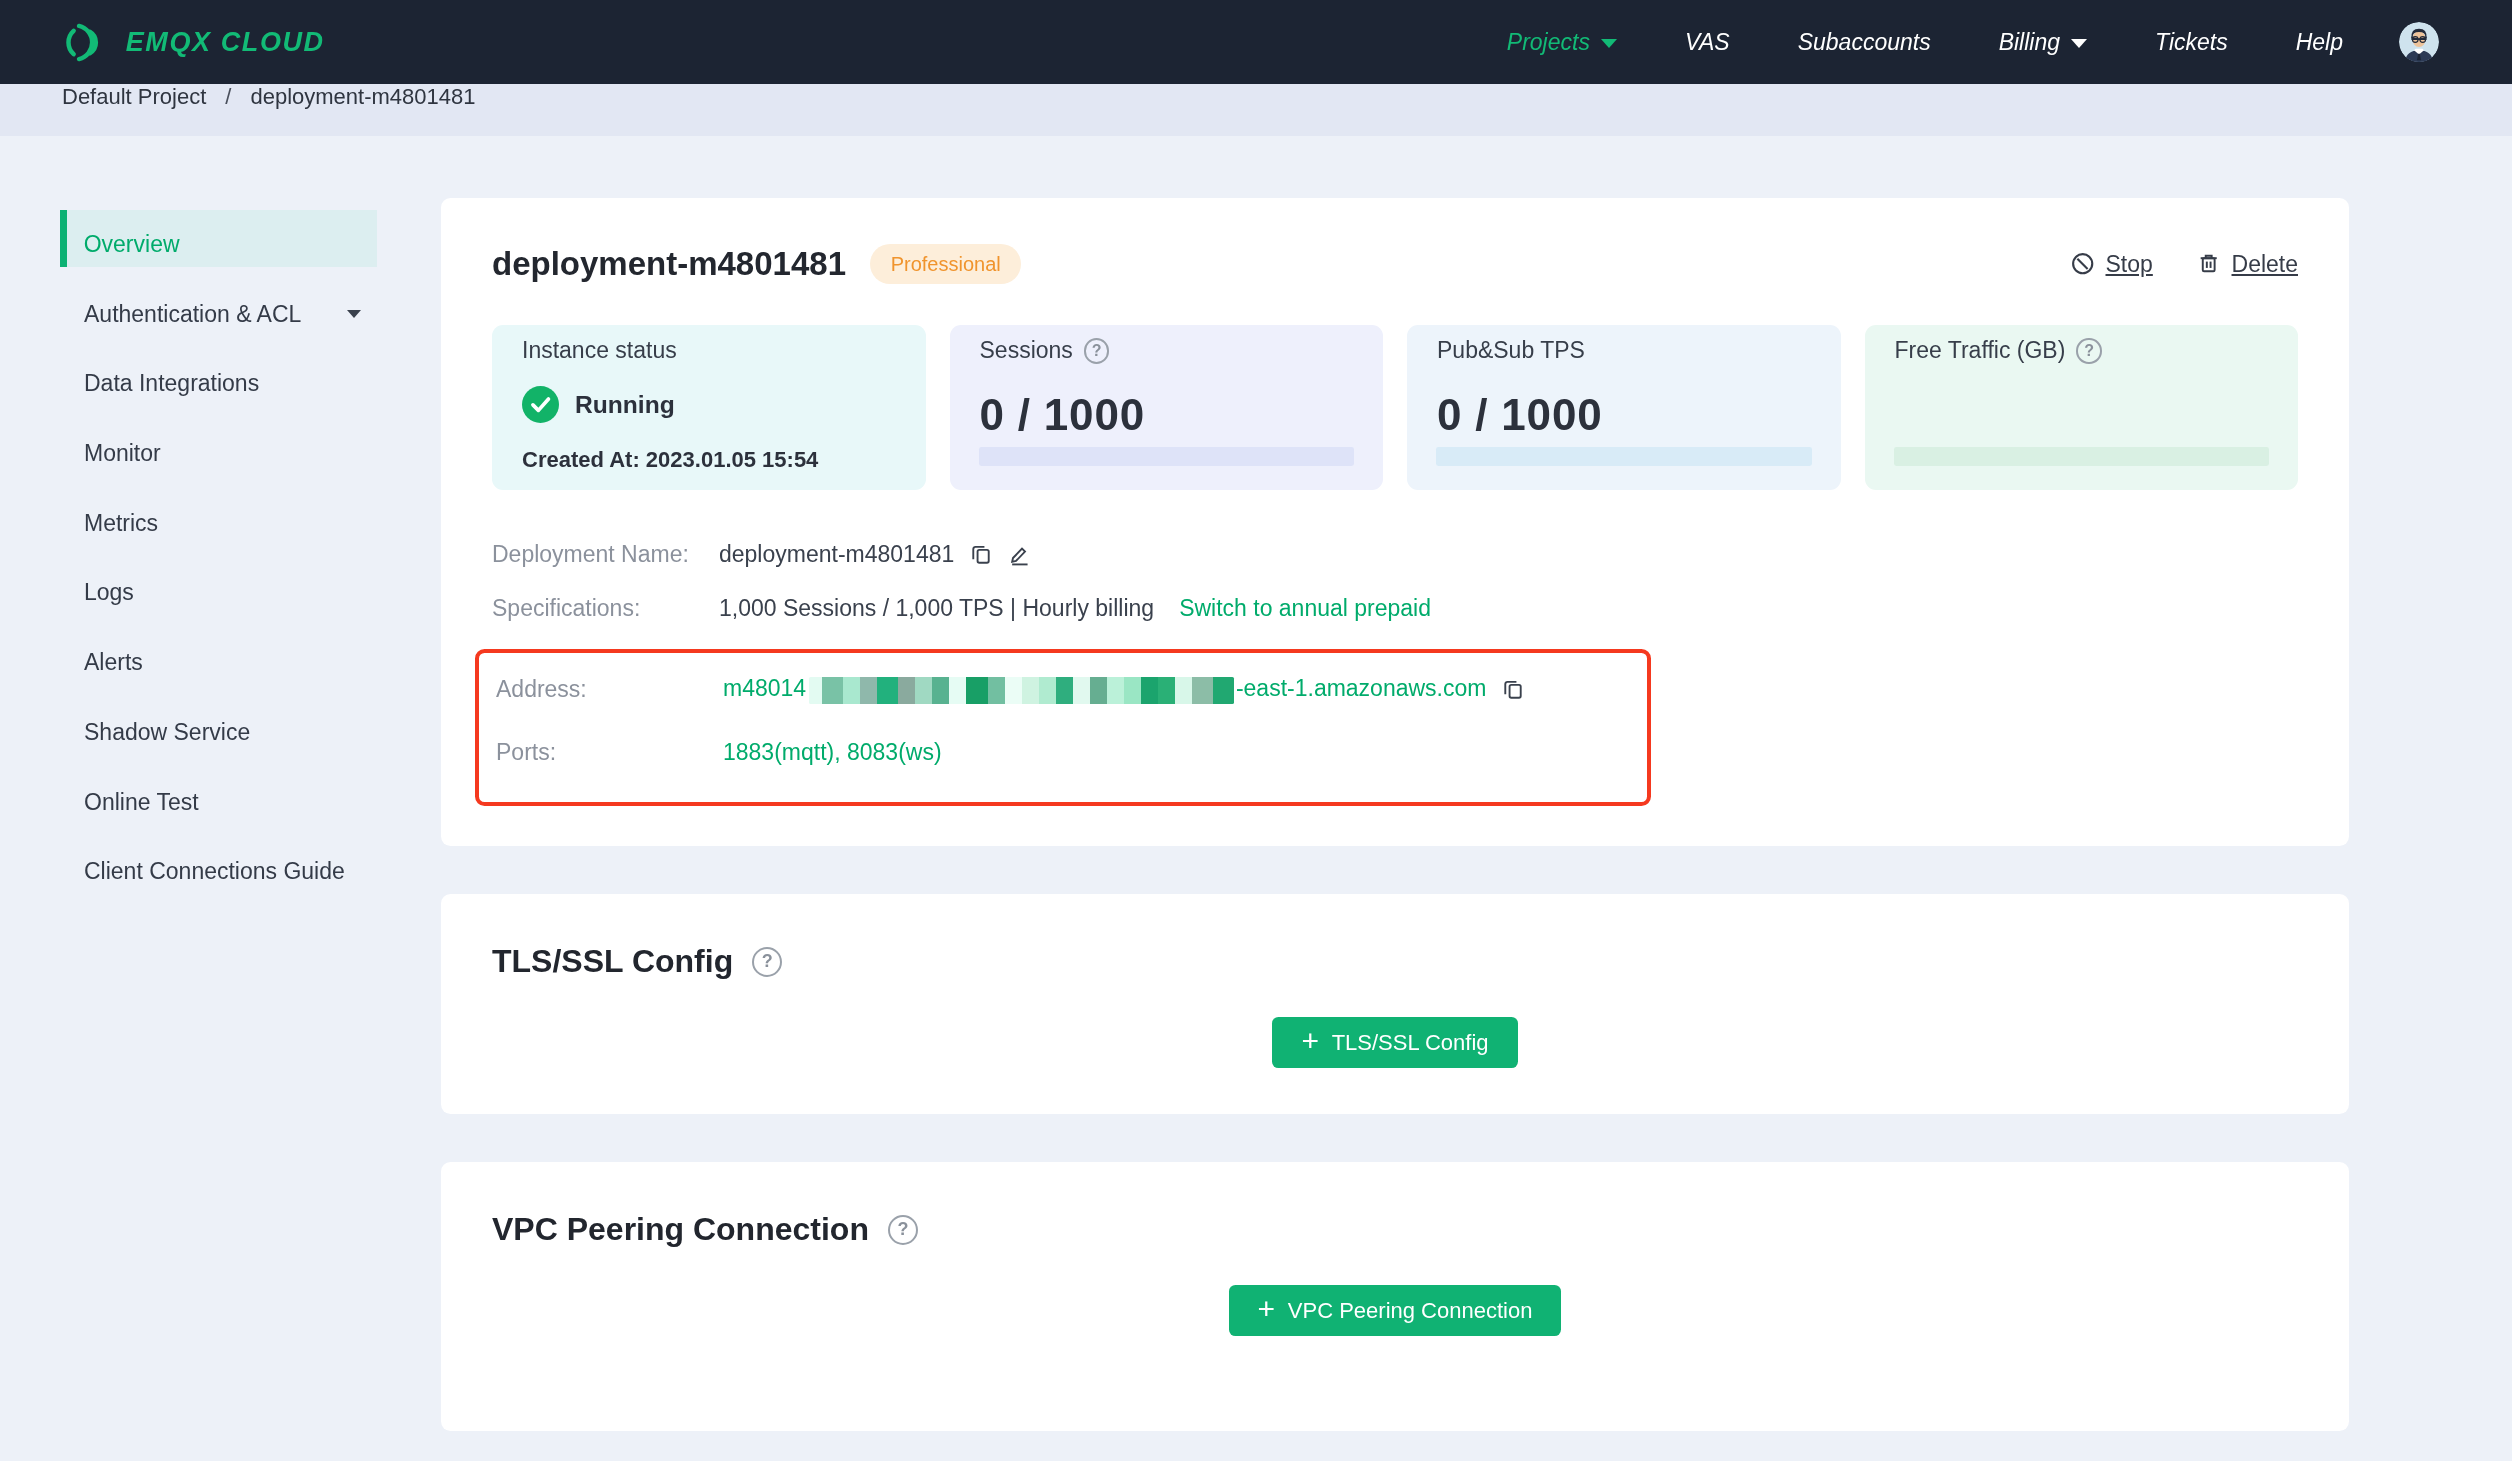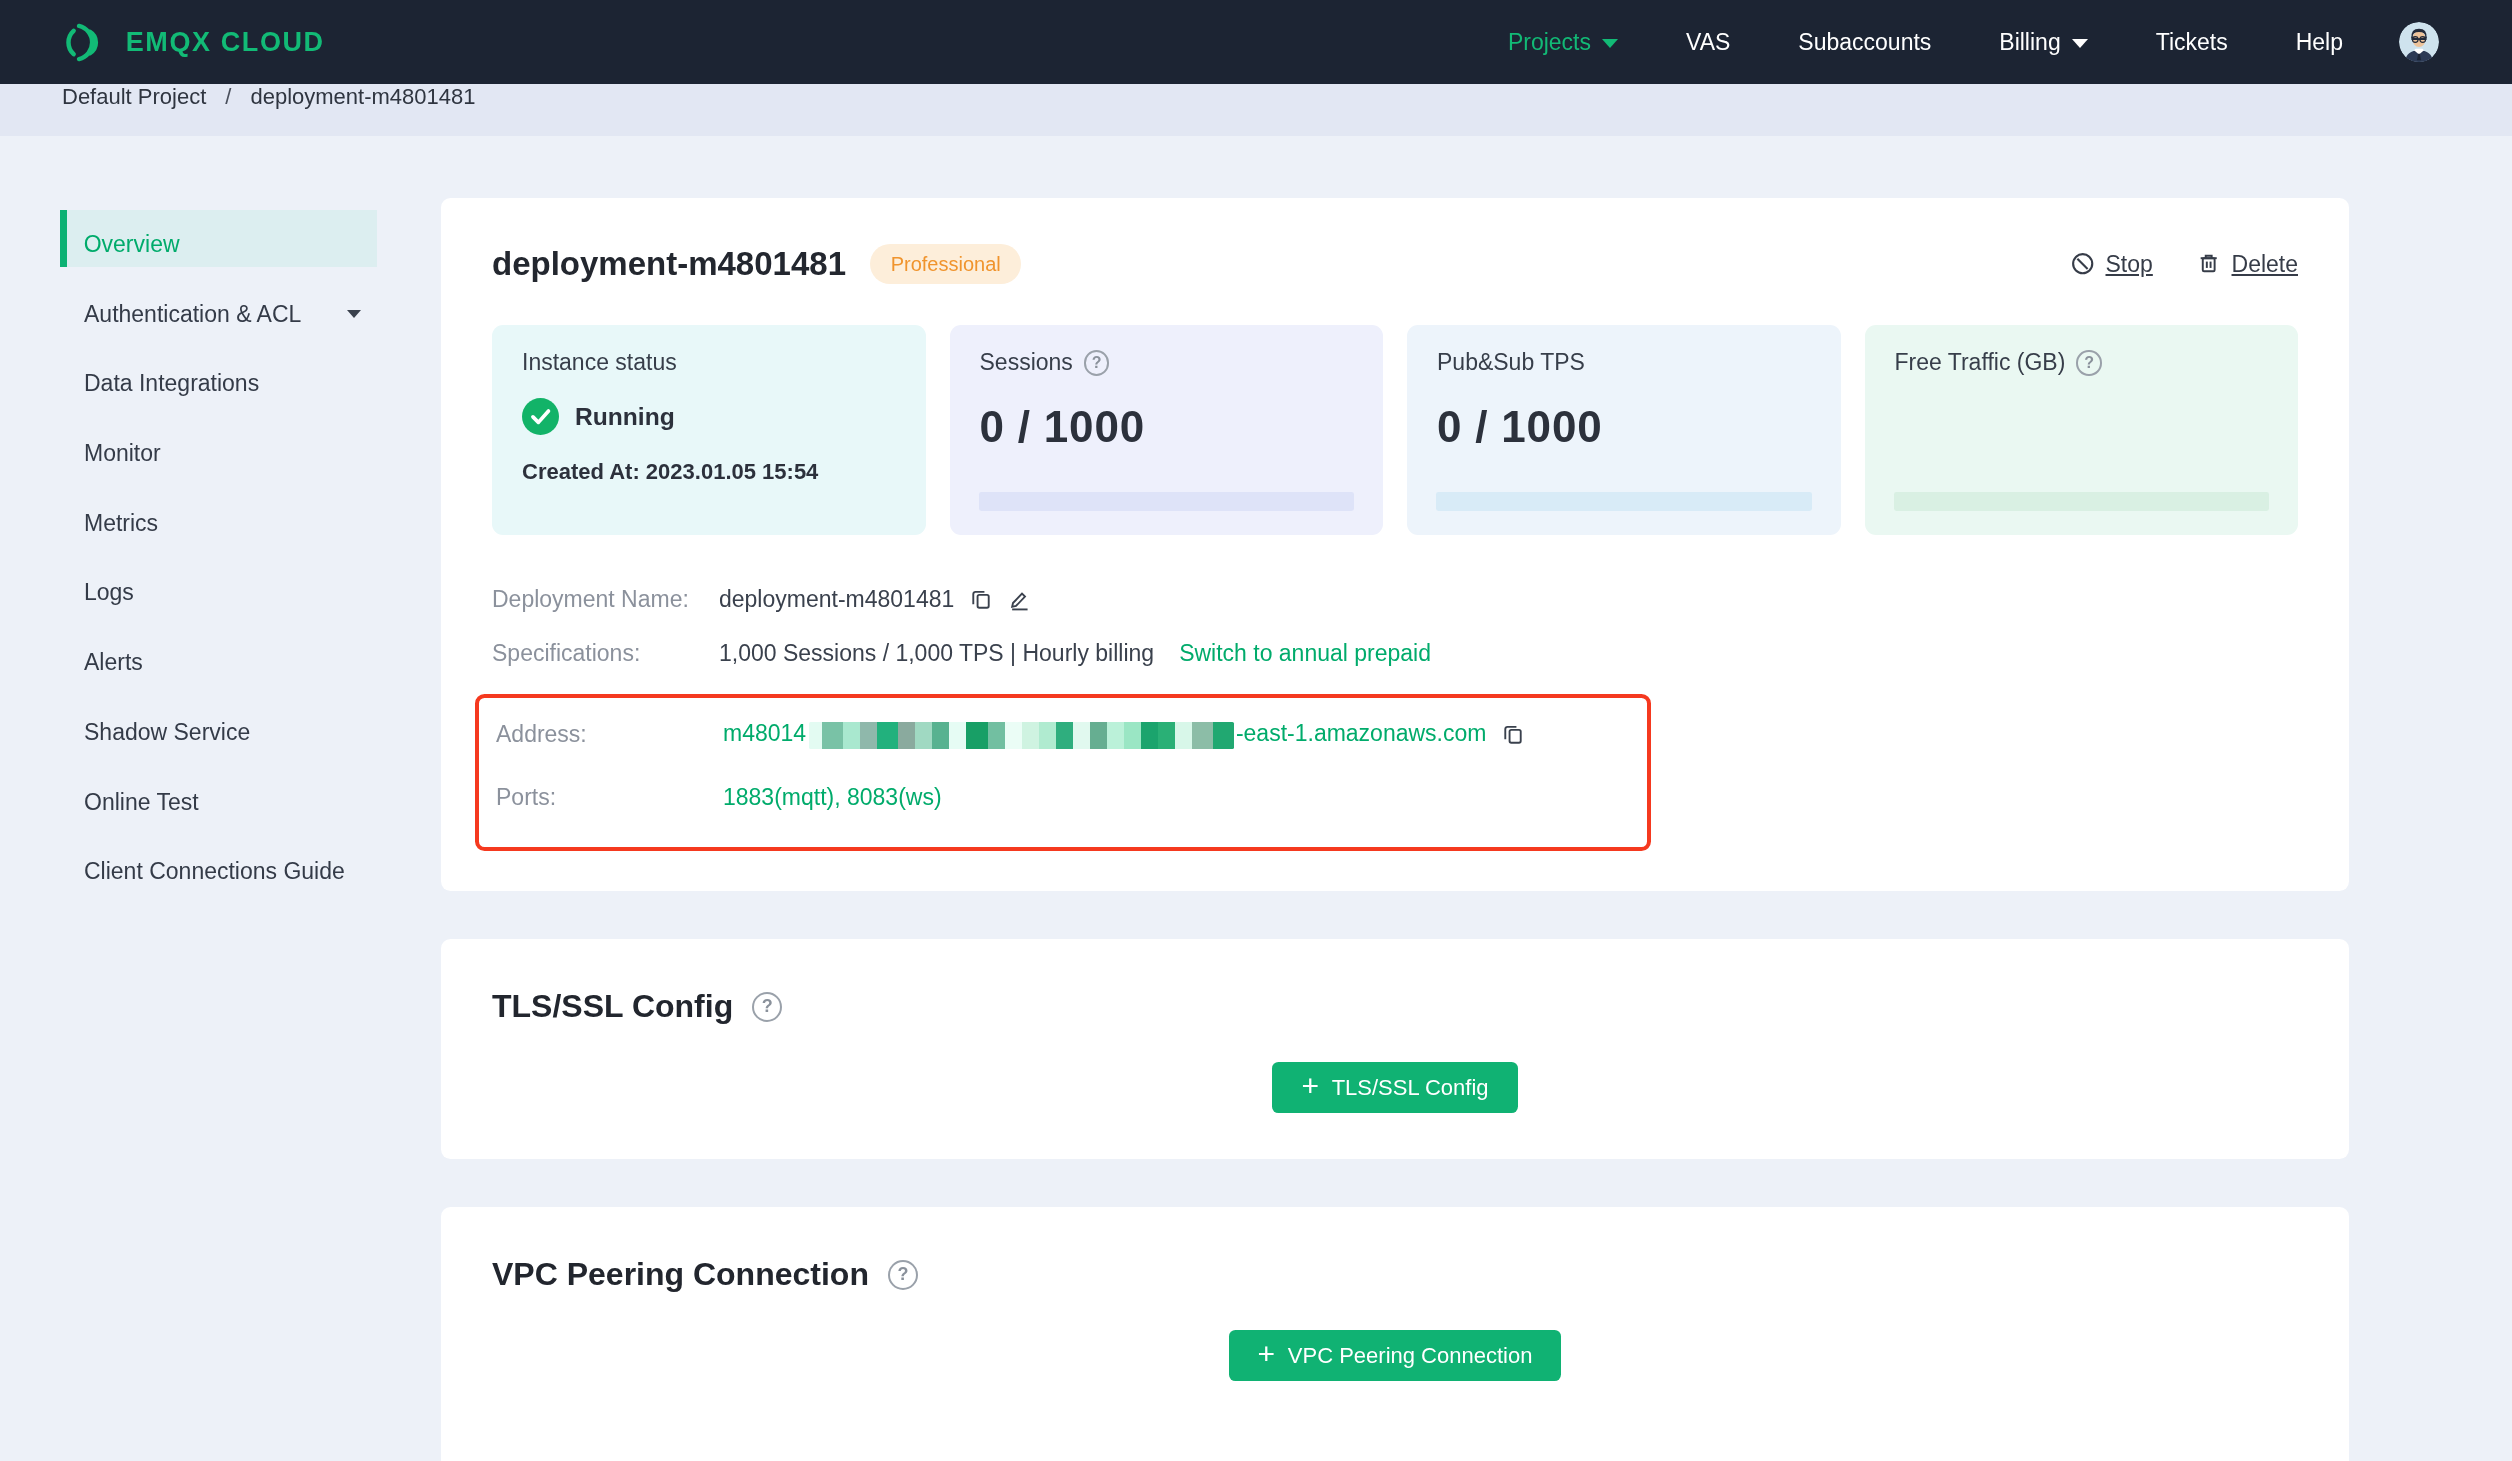--- a/index.html
+++ b/index.html
@@ -8,20 +8,21 @@
     font-family:"Liberation Sans","DejaVu Sans",sans-serif;
     background:#edf1f8; color:#3a414d;
     -webkit-font-smoothing:antialiased;
   }
 
   
   .topnav {
     height:84px; background:#1c2433;
     display:flex; align-items:center;
     padding:0 73px 0 62px;
+    font-style:italic;
   }
   .brand { display:flex; align-items:center; gap:20.7px; }
   .brand svg { display:block; }
   .brand-name { font-size:27px; font-weight:700; letter-spacing:1.6px; color:#12ba76; }
   .nav-right { margin-left:auto; display:flex; align-items:center; }
   .nav-item {
     color:#ffffff; font-size:23px; margin-left:68px;
     display:flex; align-items:center; gap:11px; cursor:pointer; white-space:nowrap;
   }
   .nav-item.active { color:#12ba76; }
@@ -63,22 +64,22 @@
   .badge {
     margin-left:24px; background:#fdeeda; color:#f0942d;
     font-size:20px; padding:8.7px 20.7px; border-radius:794px;
   }
   .head-actions { margin-left:auto; display:flex; align-items:center; gap:43px; }
   .action { display:flex; align-items:center; gap:10.3px; font-size:23px; color:#363c48; cursor:pointer;text-decoration:underline; }
   .action svg { display:block; }
 
   .stats { display:flex; gap:24px; margin-bottom:51px; }
   .stat {
-    flex:1; height:210px; border-radius:11px;
-    padding:24px 30px; position:relative;
+    flex:1; height:165px; border-radius:11px;
+    padding:12px 30px; position:relative;
   }
   .stat-instance { background:#e8f8f9; }
   .stat-sessions { background:#eef0fc; }
   .stat-tps      { background:#edf4fb; }
   .stat-traffic  { background:#eaf8f2; }
   .stat-label { font-size:23px; color:#373e4a; display:flex; align-items:center; gap:11px; }
   .stat-value { font-size:44px; font-weight:700; color:#2c313c; margin-top:25.4px; letter-spacing:0.8px; }
   .progress { position:absolute; left:29px; right:29px; bottom:24px; height:19px; border-radius:2.4px; }
   .progress-sessions { background:#dee3f8; }
   .progress-tps { background:#d8ebf7; }

